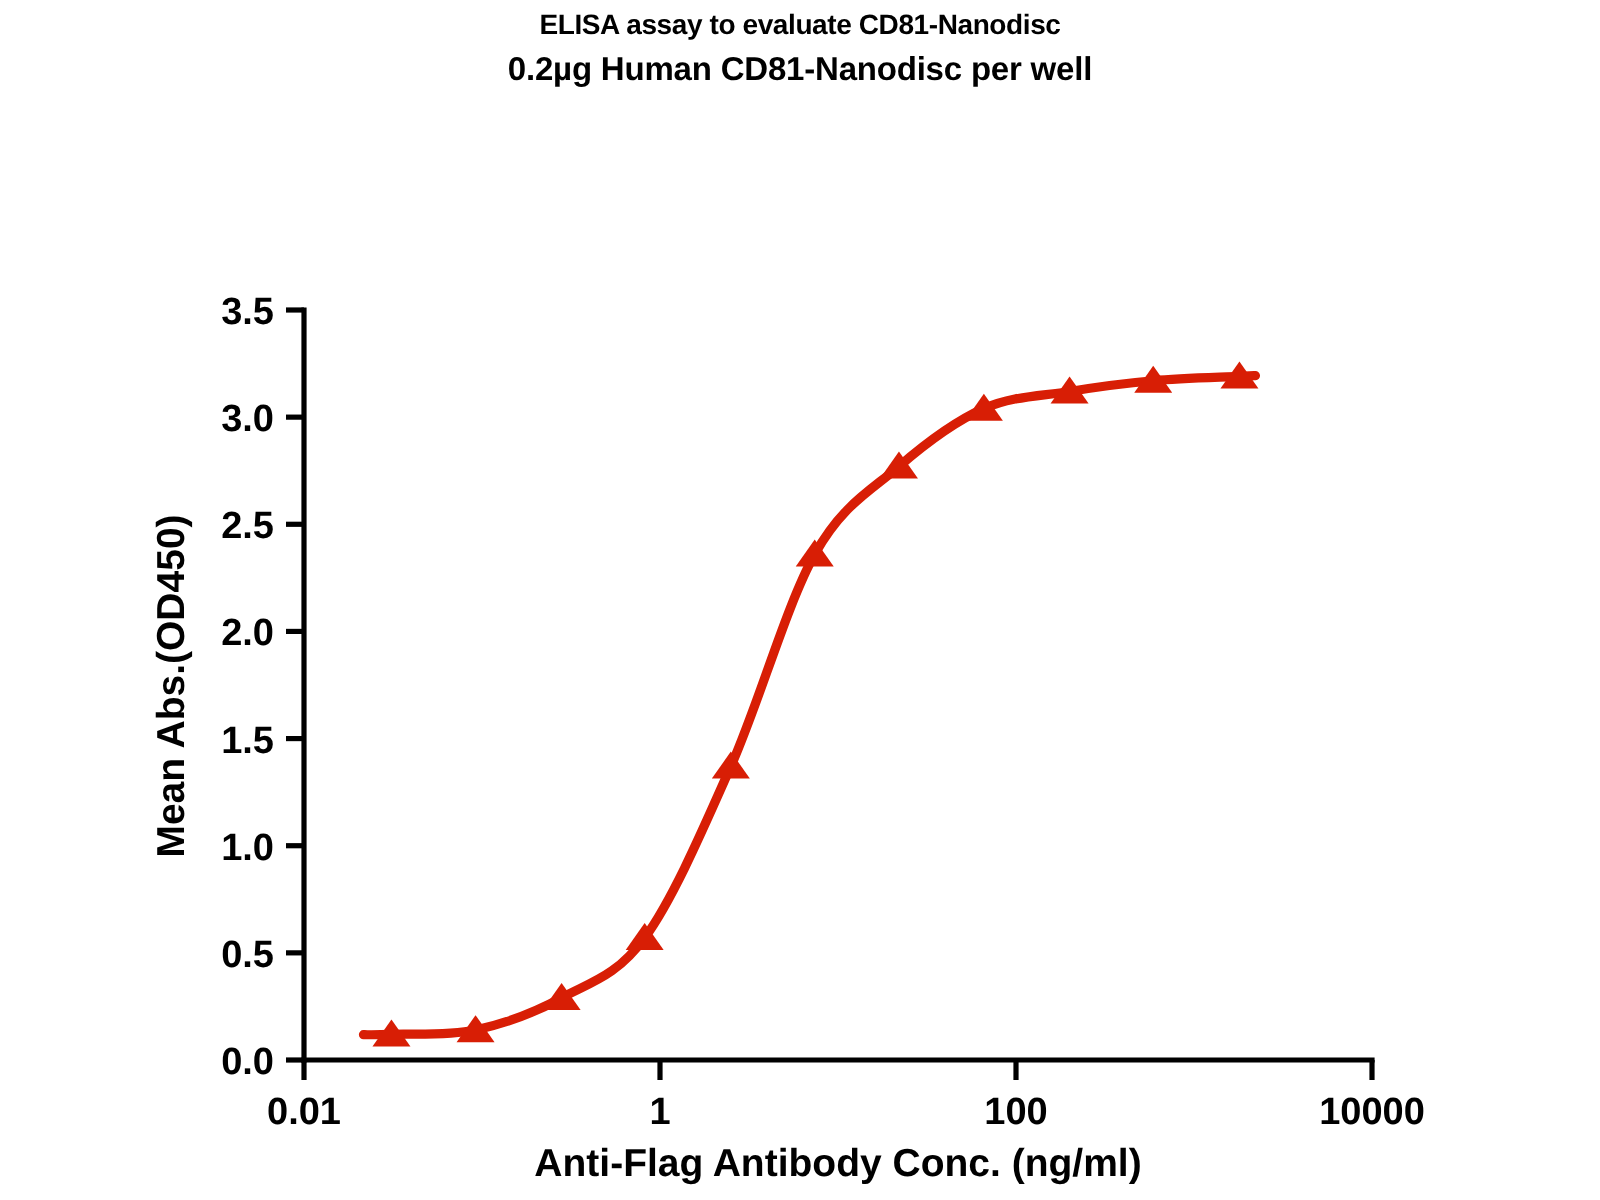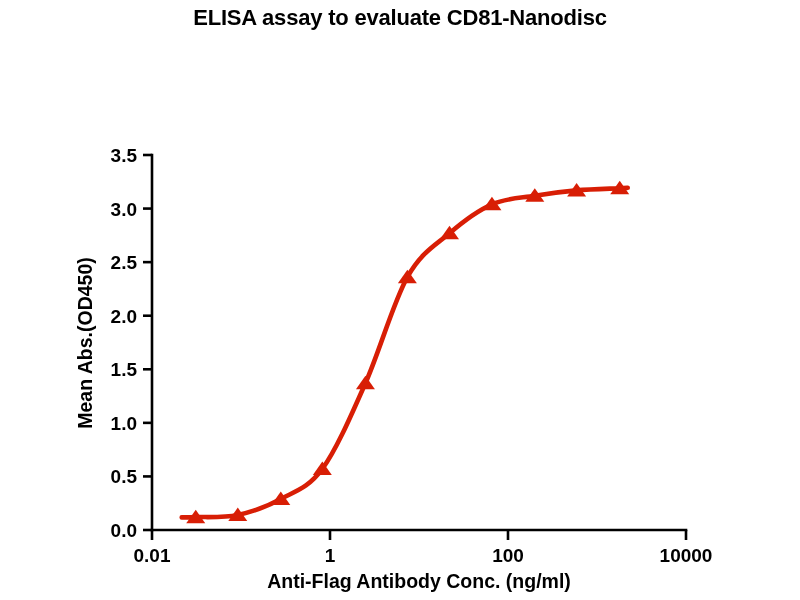--- a/index.html
+++ b/index.html
@@ -15,21 +15,21 @@
     left:0;top:0;
     width:800px;height:600px;
   }
   .title-block{
     position:absolute;
     left:0;top:4px;
     width:800px;
     text-align:center;
   }
   .chart-title{
-    font-size:22px;
+    font-size:14px;
     font-weight:bold;
     color:#000000;
     letter-spacing:-0.2px;
     line-height:1.25;
     white-space:nowrap;
   }
   .chart-subtitle{
     font-size:16.5px;
     font-weight:bold;
     color:#000000;
@@ -77,20 +77,21 @@
     stroke:none;
   }
 </style>
 </head>
 <body>
 
 <div id="figure">
 
   <div class="title-block">
     <div class="chart-title">ELISA assay to evaluate CD81-Nanodisc</div>
+    <div class="chart-subtitle">0.2µg Human CD81-Nanodisc per well</div>
   </div>
 
   <svg id="plot" viewBox="0 0 800 600">
     <g id="y-ticklabels">
         <text x="137" y="537" text-anchor="end" class="tick-label">0.0</text>
         <text x="137" y="483.42857142857144" text-anchor="end" class="tick-label">0.5</text>
         <text x="137" y="429.8571428571429" text-anchor="end" class="tick-label">1.0</text>
         <text x="137" y="376.28571428571433" text-anchor="end" class="tick-label">1.5</text>
         <text x="137" y="322.7142857142857" text-anchor="end" class="tick-label">2.0</text>
         <text x="137" y="269.1428571428571" text-anchor="end" class="tick-label">2.5</text>

